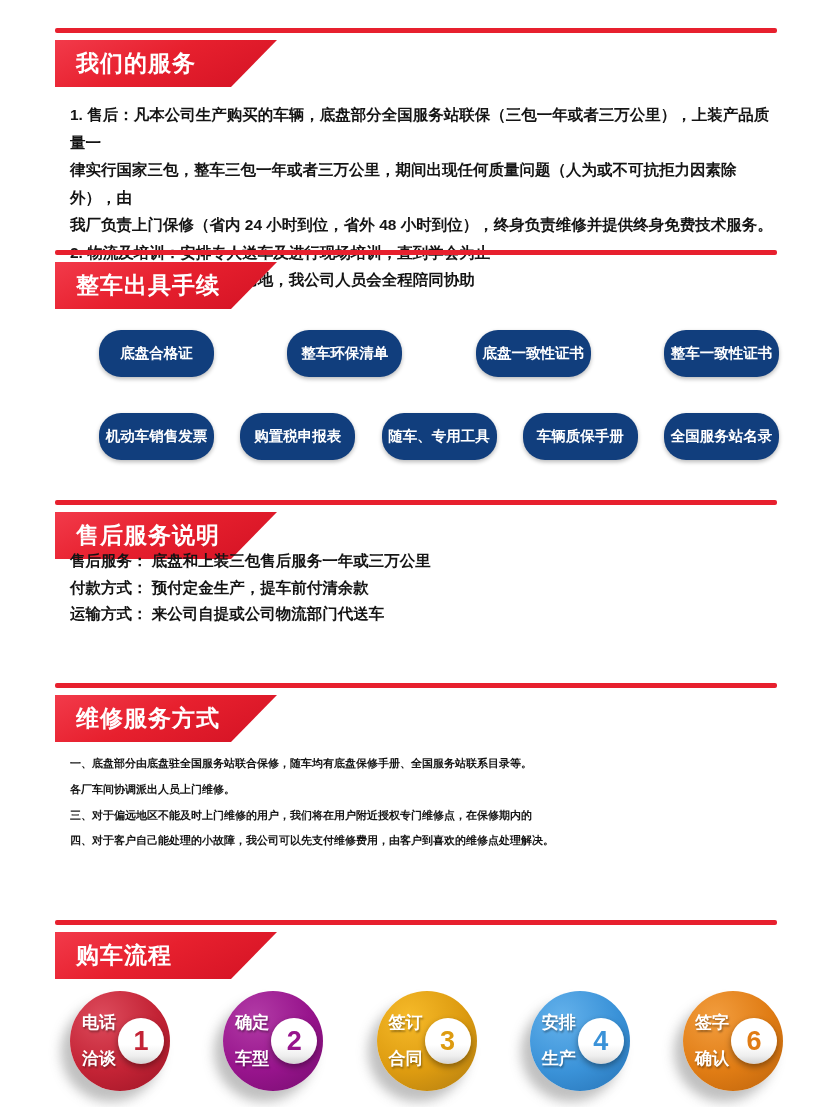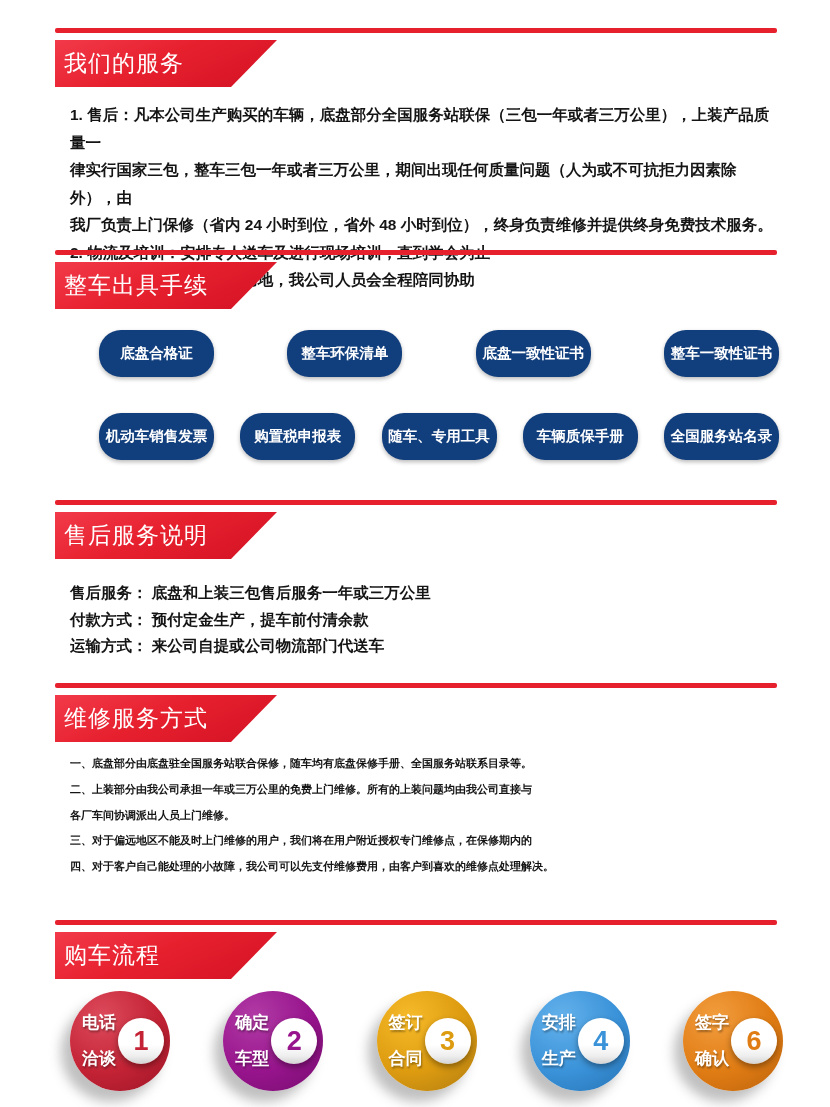--- a/index.html
+++ b/index.html
@@ -10,28 +10,28 @@
   .page{position:relative;width:830px;height:1107px;background:#fff;}
 
   
   .rule{position:absolute;left:55px;width:722px;height:5px;background:var(--red,#e7202e);border-radius:2px;}
 
   
   .banner{
     position:absolute;left:55px;width:222px;height:47px;box-sizing:border-box;
     background:linear-gradient(155deg,#f23a4a 0%,var(--red,#e7202e) 45%,#d31224 100%);
     clip-path:polygon(0 0,100% 0,calc(100% - 46px) 100%,0 100%);
-    color:#ffffff;font-size:23px;font-weight:400;line-height:47px;padding-left:9px;
+    color:#ffffff;font-size:23px;font-weight:700;line-height:47px;padding-left:21px;
     letter-spacing:1px;
   }
 
   .para{position:absolute;left:70px;width:704px;color:#141414;font-weight:700;}
   .para p{margin:0;}
   #svc-text{top:101px;font-size:15.5px;line-height:27.5px;}
-  #aft-text{top:580px;font-size:15.5px;line-height:26.5px;}
+  #aft-text{top:548px;font-size:15.5px;line-height:26.5px;}
   #rep-text{top:751px;font-size:11px;line-height:25.8px;}
 
   .chip-row{position:absolute;left:75px;width:680px;display:flex;justify-content:space-between;padding-left:24px;}
   #chip-row-1{top:330px;}
   #chip-row-2{top:413px;}
   .chip{
     width:115px;height:47px;border-radius:22px;background:var(--navy,#113e7d);
     color:#fff;font-size:14.5px;font-weight:700;display:flex;align-items:center;justify-content:center;
     box-shadow:0 2px 4px rgba(0,0,0,.28);text-align:center;
   }
@@ -100,21 +100,20 @@
     <p>付款方式： 预付定金生产，提车前付清余款</p>
     <p>运输方式： 来公司自提或公司物流部门代送车</p>
   </div>
 
   <div class="rule" style="top:683px"></div>
   <div class="banner" style="top:695px">
     <span>维修服务方式</span>
   </div>
   <div class="para" id="rep-text">
     <p>一、底盘部分由底盘驻全国服务站联合保修，随车均有底盘保修手册、全国服务站联系目录等。</p>
-    <p>二、上装部分由我公司承担一年或三万公里的免费上门维修。所有的上装问题均由我公司直接与</p>
     <p>各厂车间协调派出人员上门维修。</p>
     <p>三、对于偏远地区不能及时上门维修的用户，我们将在用户附近授权专门维修点，在保修期内的</p>
     <p>四、对于客户自己能处理的小故障，我公司可以先支付维修费用，由客户到喜欢的维修点处理解决。</p>
   </div>
 
   <div class="rule" style="top:920px"></div>
   <div class="banner" style="top:932px">
     <span>购车流程</span>
   </div>
   <div class="steps">

